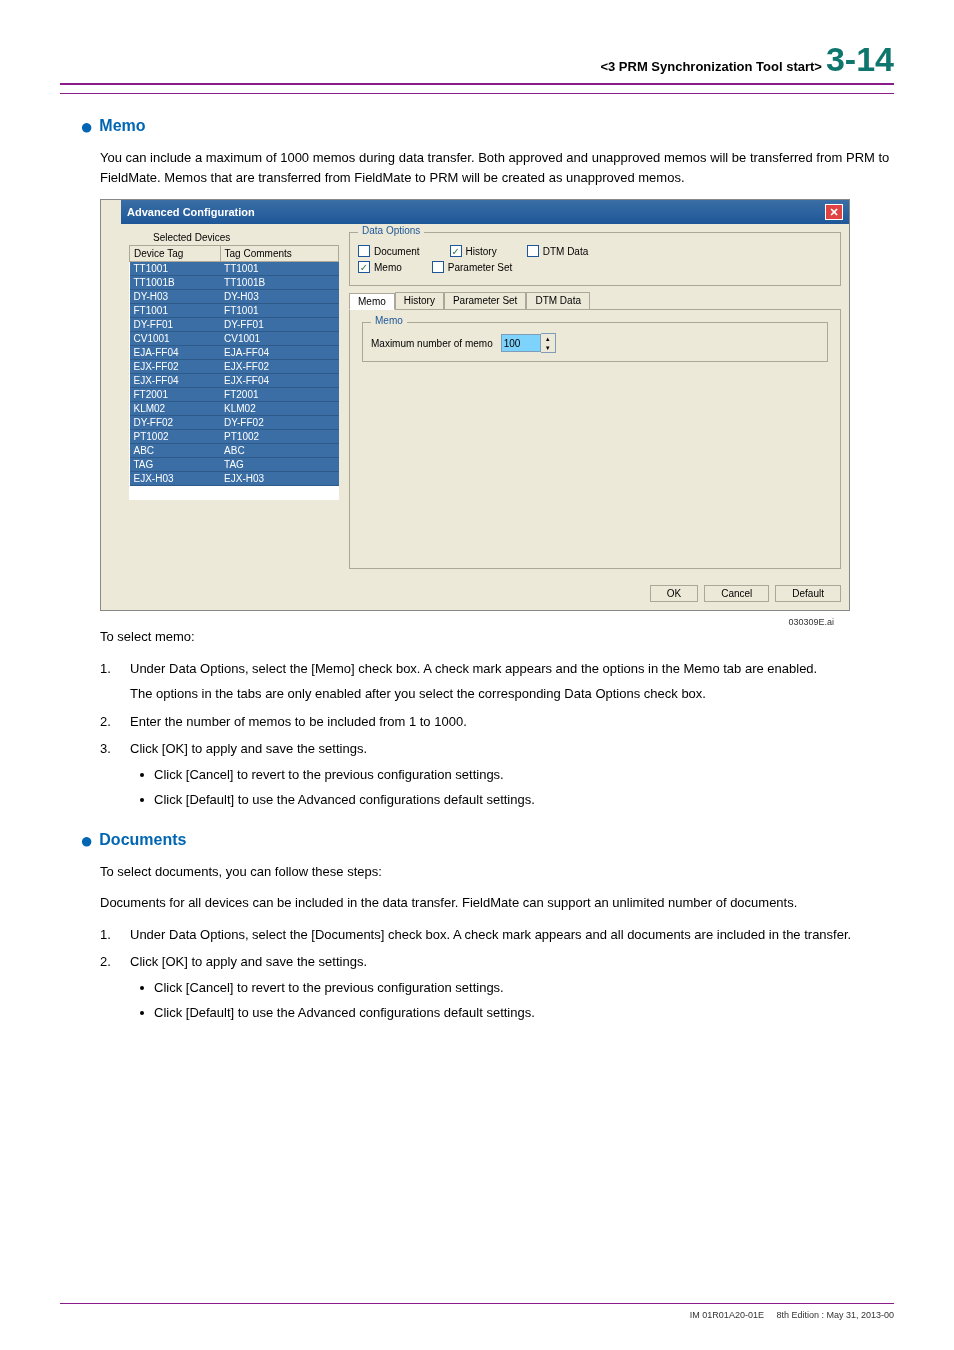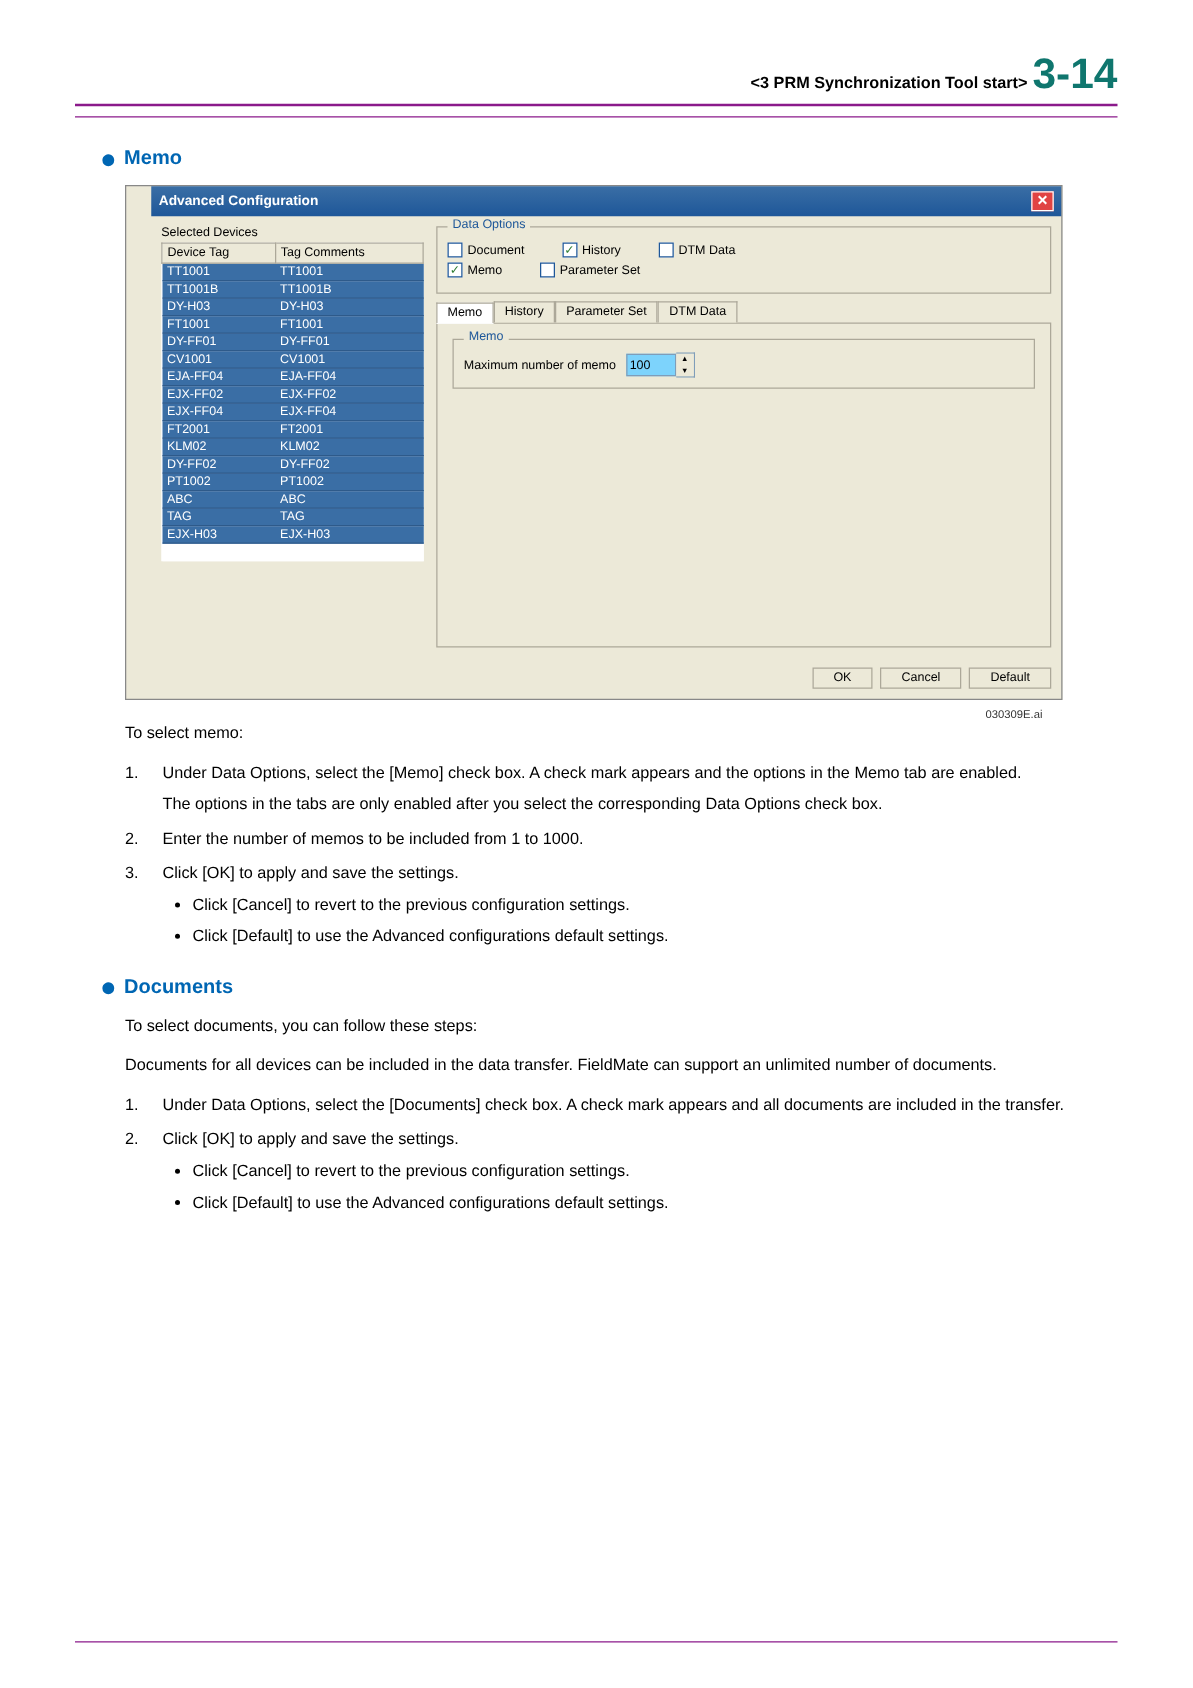--- a/index.html
+++ b/index.html
@@ -12,21 +12,21 @@
     .header-line2 { border-top: 1px solid #8B1A8B; margin-bottom: 20px; }
     .heading3 { color: #0066B3; font-size: 16px; font-weight: bold; margin: 12px 0 8px 20px; }
     .bullet-dot { color: #0066B3; font-size: 22px; margin-right: 6px; vertical-align: middle; }
     .body-text { font-size: 13px; line-height: 1.5; margin: 0 0 12px 40px; }
     .figure-wrap { margin: 0 0 6px 40px; }
     .dialog { width: 750px; border: 1px solid #888; background: #ECE9D8; font-size: 10px; padding-left: 20px; }
     .dialog-titlebar { background: linear-gradient(#3A6EA5, #1E5799); color: #fff; padding: 4px 6px; display: flex; justify-content: space-between; align-items: center; font-weight: bold; font-size: 11px; }
     .dialog-close { background: #E04343; border: 1px solid #fff; width: 18px; height: 16px; color: #fff; text-align: center; line-height: 14px; font-weight: bold; cursor: pointer; }
     .dialog-body { padding: 8px; display: flex; gap: 10px; }
     .left-panel { width: 210px; }
-    .sel-dev-label { font-size: 10px; margin-bottom: 2px; }
+    .sel-dev-label { font-size: 10px; margin-bottom: 2px; margin-left: 24px; }
     .device-table { width: 100%; border-collapse: collapse; background: #fff; }
     .device-table th { background: #ECE9D8; border: 1px solid #ACA899; padding: 2px 4px; font-size: 10px; font-weight: normal; text-align: left; }
     .device-table td { background: #3A6EA5; color: #fff; border-bottom: 1px solid #2E5A8A; padding: 1px 4px; font-size: 10px; }
     .device-table tr.empty td { background: #fff; height: 14px; border: none; }
     .right-panel { flex: 1; }
     .groupbox { border: 1px solid #ACA899; padding: 8px; position: relative; margin-bottom: 6px; }
     .groupbox-title { position: absolute; top: -8px; left: 8px; background: #ECE9D8; padding: 0 4px; font-size: 10px; color: #1E5799; }
     .options-row { display: flex; gap: 30px; margin: 4px 0; }
     .check-item { display: flex; align-items: center; gap: 4px; font-size: 10px; }
     .checkbox { width: 12px; height: 12px; border: 1px solid #1E5799; background: #fff; display: inline-flex; align-items: center; justify-content: center; font-size: 10px; color: #2E7D32; }
@@ -63,20 +63,21 @@
 
 <div class="page">
   <div class="header-row">
     <span class="header-section">&lt;3  PRM Synchronization Tool start&gt;</span>
     <span class="page-number">3-14</span>
   </div>
   <div class="header-line"></div>
   <div class="header-line2"></div>
 
   <h3 class="heading3"><span class="bullet-dot">●</span><span>Memo</span></h3>
+  <p class="body-text">You can include a maximum of 1000 memos during data transfer. Both approved and unapproved memos will be transferred from PRM to FieldMate. Memos that are transferred from FieldMate to PRM will be created as unapproved memos.</p>
 
   <div class="figure-wrap">
     <div class="dialog">
       <div class="dialog-titlebar">
         <span>Advanced Configuration</span>
         <span class="dialog-close">✕</span>
       </div>
       <div class="dialog-body">
         <div class="left-panel">
           <div class="sel-dev-label">Selected Devices</div>
@@ -261,14 +262,18 @@
             <li>
               <span class="dot"></span>
               <span>Click [Default] to use the Advanced configurations default settings.</span>
             </li>
           </ul></div>
       </li>
     </ol>
 
   <div class="footer">
     <div class="footer-line"></div>
+    <div class="footer-text">
+      <span>IM 01R01A20-01E</span>&nbsp;&nbsp;&nbsp;&nbsp;
+      <span>8th Edition : May 31, 2013-00</span>
+    </div>
   </div>
 </div>
 
 </body></html>

